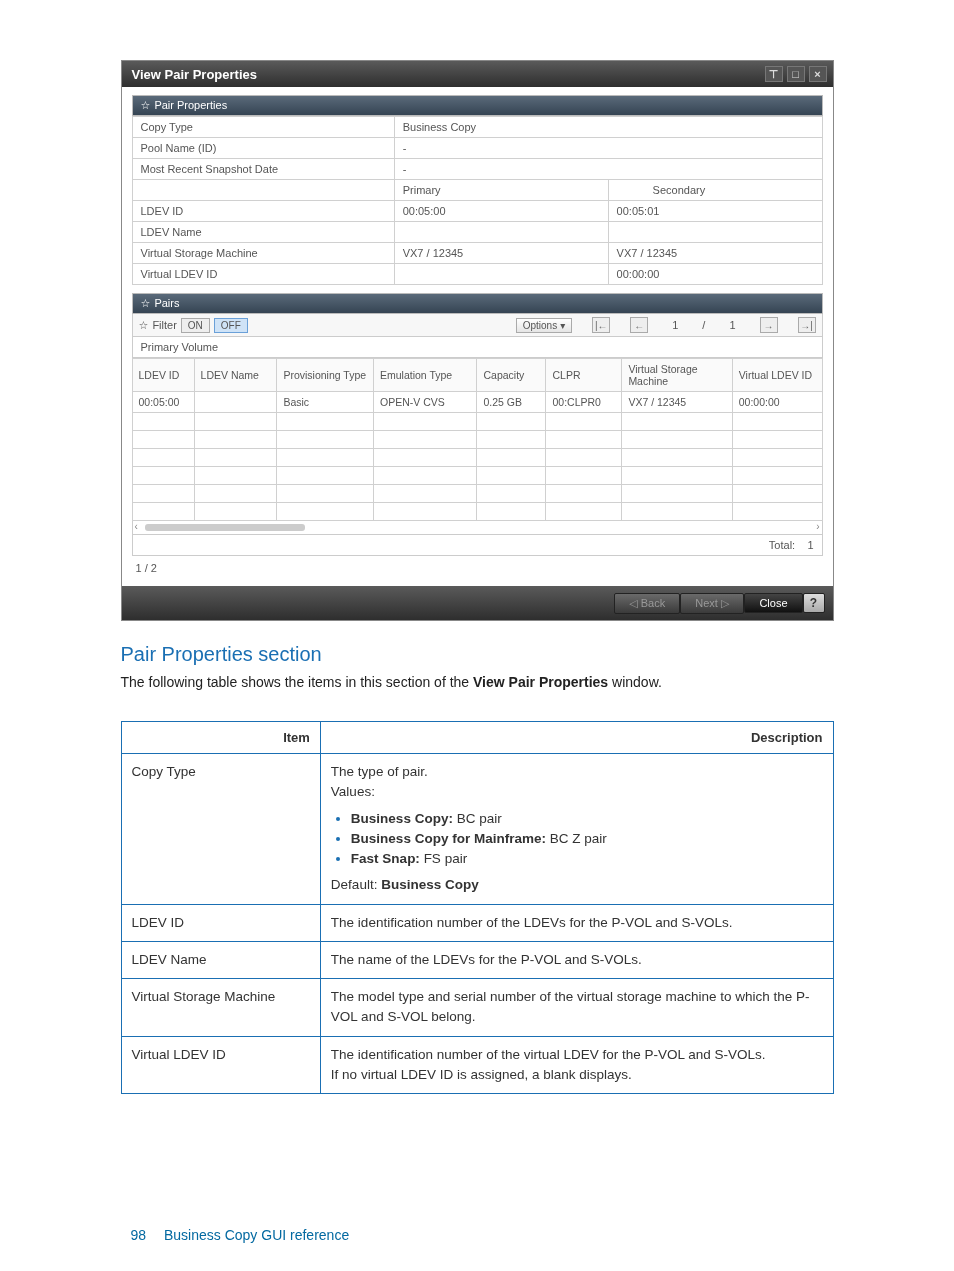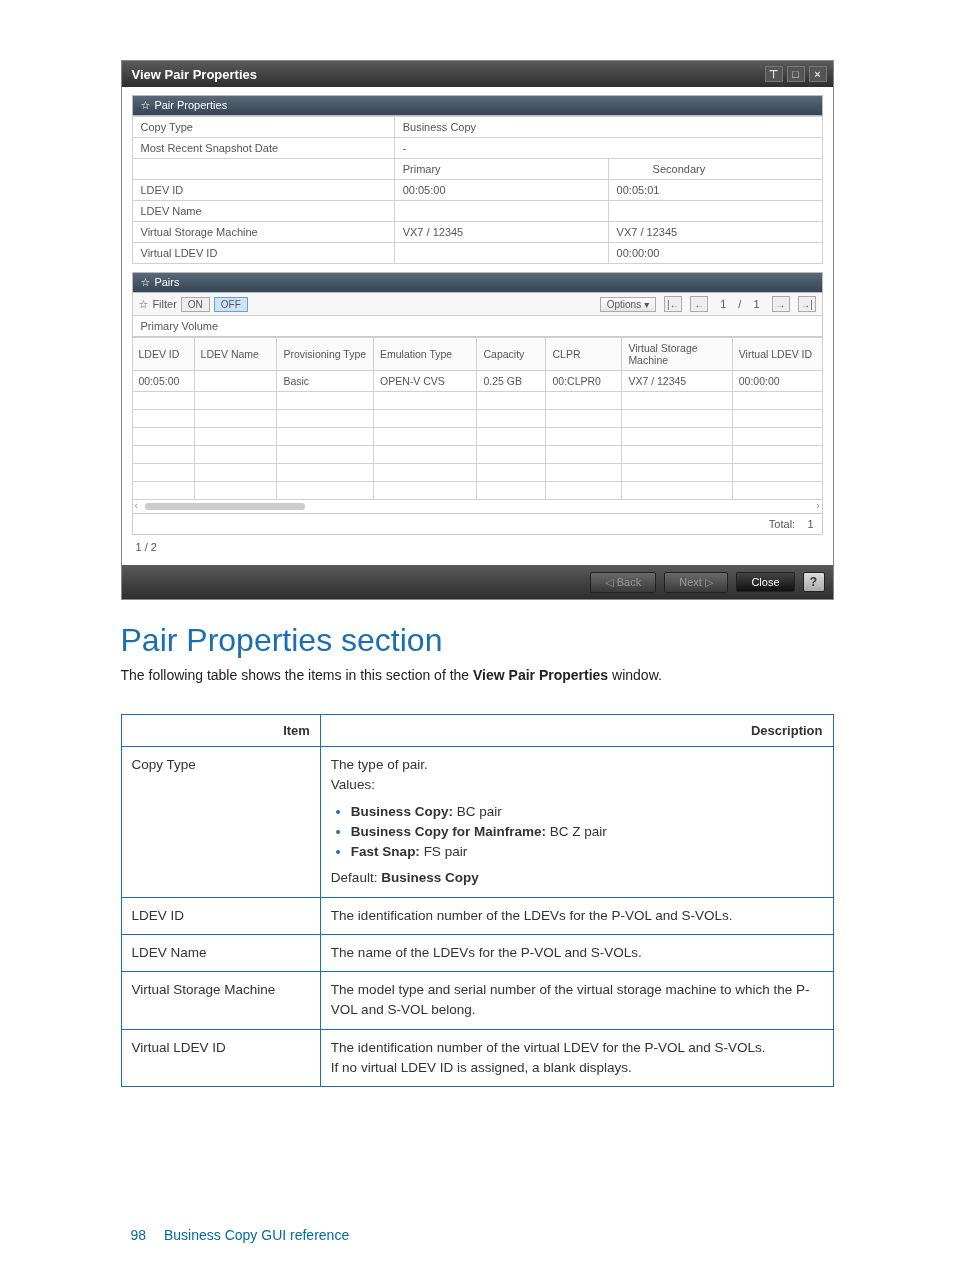--- a/index.html
+++ b/index.html
@@ -84,21 +84,21 @@
   .pairs-toolbar .left { display: flex; align-items: center; gap: 4px; }
   .tog {
     display: inline-block;
     border: 1px solid #aaa;
     padding: 1px 6px;
     font-size: 10px;
     background: #eee;
     cursor: pointer;
   }
   .tog.on { background: #cfe3f7; border-color: #6aa0d8; }
-  .pairs-toolbar .right { display: flex; align-items: center; gap: 8px; }
+  .pairs-toolbar .right { display: flex; align-items: center; gap: 20px; }
   .opt-btn {
     border: 1px solid #aaa;
     background: linear-gradient(#fff,#e5e5e5);
     padding: 1px 6px;
     font-size: 10px;
     cursor: pointer;
     display: inline-flex; align-items: center; gap: 3px;
   }
   .nav-btn {
     border: 1px solid #aaa;
@@ -158,21 +158,20 @@
     font-size: 11px;
     color: #555;
   }
   
   .buttonbar {
     background: linear-gradient(#5a5a5a,#2e2e2e);
     height: 34px;
     display: flex;
     align-items: center;
     justify-content: flex-end;
-    gap: 8px;
     padding: 0 8px;
   }
   .btn {
     border: 1px solid #222;
     background: linear-gradient(#6a6a6a,#3a3a3a);
     color: #ccc;
     padding: 3px 14px;
     font-size: 11px;
     border-radius: 2px;
     cursor: pointer;
@@ -184,21 +183,21 @@
     border: 1px solid #222;
     background: linear-gradient(#ddd,#aaa);
     display: flex; align-items: center; justify-content: center;
     font-weight: bold; color: #333;
     border-radius: 2px;
     cursor: pointer;
   }
   
   .doc-heading {
     color: #1a6fb3;
-    font-size: 32px;
+    font-size: 20px;
     font-weight: normal;
     margin: 22px 0 6px 0;
   }
   .doc-p {
     font-size: 14px;
     color: #222;
     margin: 0 0 28px 0;
     line-height: 1.5;
   }
   .doc-table {
@@ -250,20 +249,24 @@
     <div class="panel-body">
 
       <div class="section-header">
         <span class="marker">☆</span><span>Pair Properties</span>
       </div>
       <table class="prop-table">
         <tbody>
             <tr>
           <td class="lbl">Copy Type</td>
           <td colspan="2">Business Copy</td>
+        </tr>
+        <tr>
+          <td class="lbl">Pool Name (ID)</td>
+          <td colspan="2">-</td>
         </tr>
         <tr>
           <td class="lbl">Most Recent Snapshot Date</td>
           <td colspan="2">-</td>
         </tr>
         <tr>
           <td class="lbl"></td>
           <td class="v1">Primary</td>
           <td class="v2">Secondary</td>
         </tr>

